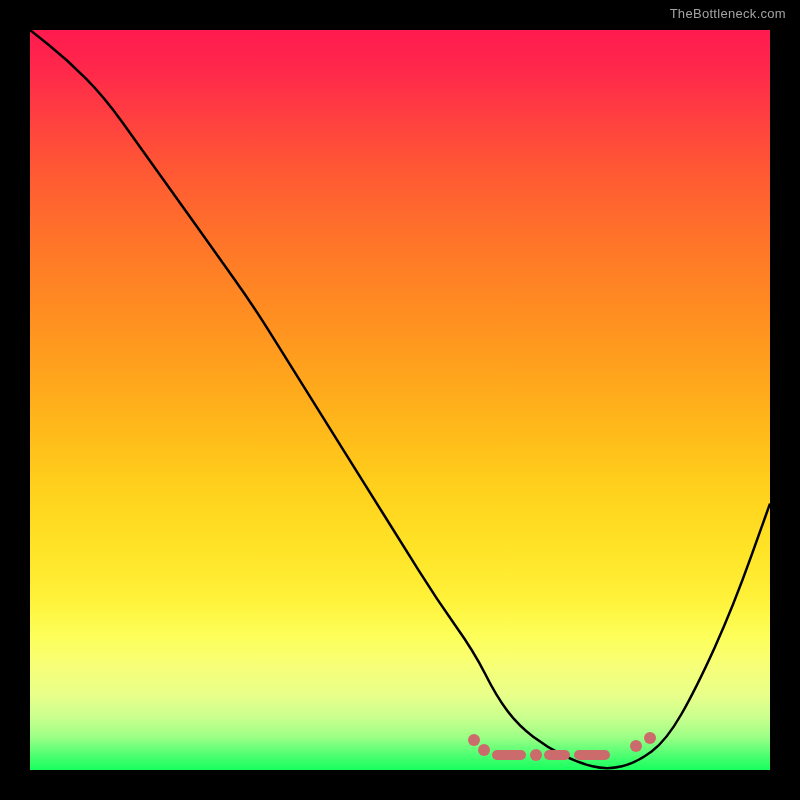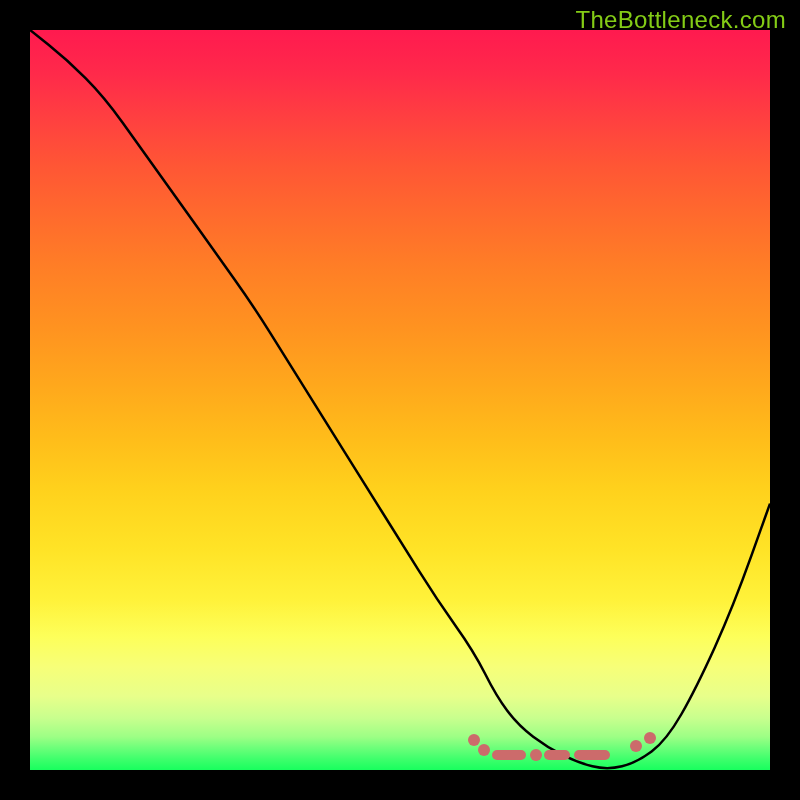--- a/index.html
+++ b/index.html
@@ -7,22 +7,22 @@
     width: 800px;
     height: 800px;
     background: #000;
     position: relative;
     font-family: Arial, sans-serif;
   }
   .watermark {
     position: absolute;
     top: 6px;
     right: 14px;
-    color: #84cc16;
-    font-size: 24px;
+    color: #a3a3a3;
+    font-size: 13px;
     font-weight: 500;
     z-index: 20;
     letter-spacing: 0.3px;
   }
   .plot-area {
     position: absolute;
     top: 30px;
     left: 30px;
     width: 740px;
     height: 740px;

